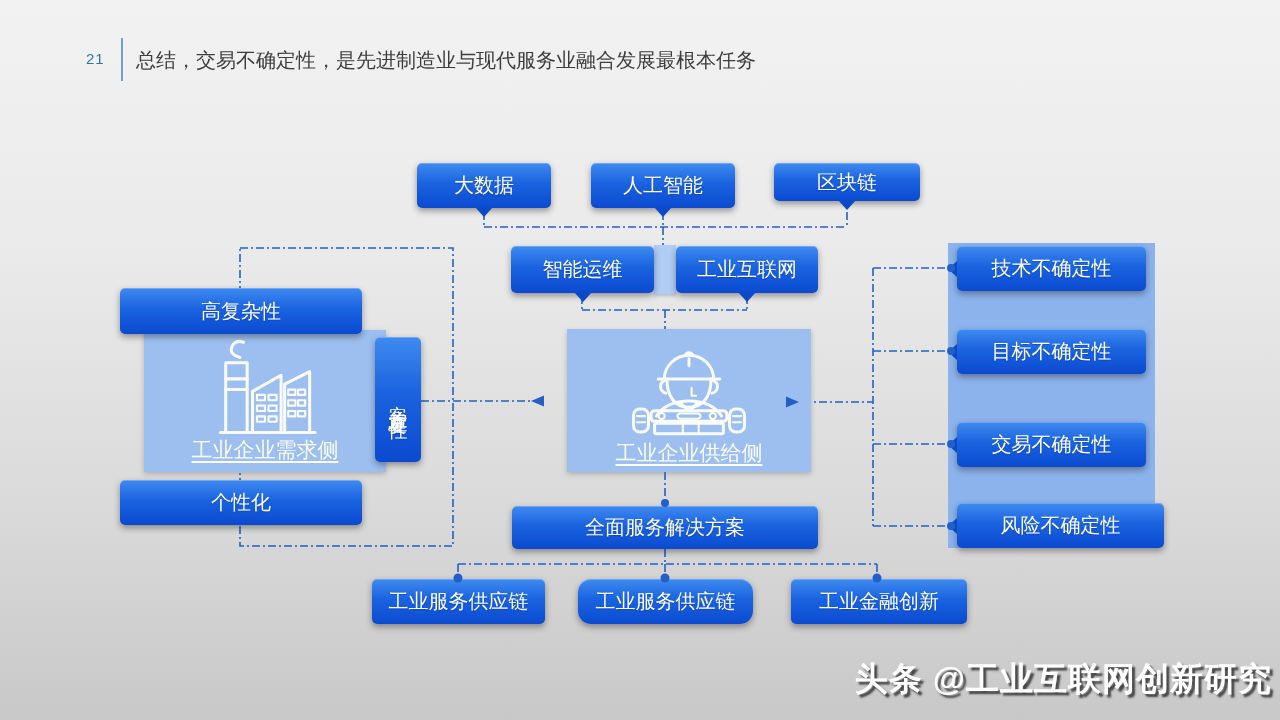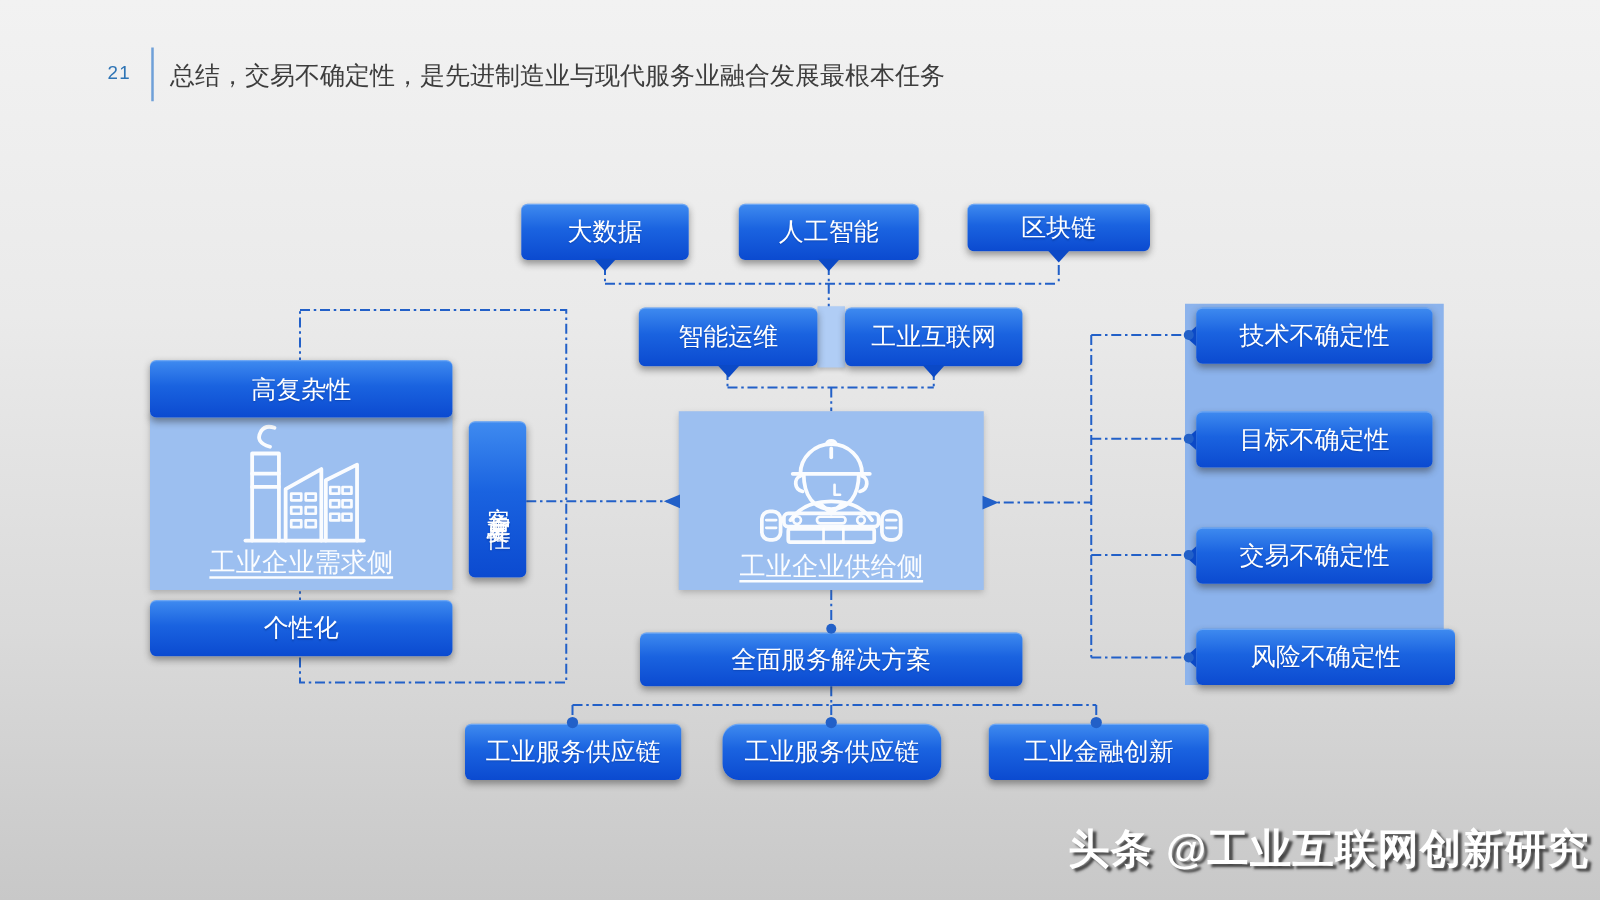--- a/index.html
+++ b/index.html
@@ -33,21 +33,21 @@
     text-shadow:0 1px 1px rgba(0,40,120,.35);
   }
   .tail-down::after{content:"";position:absolute;left:50%;bottom:-9px;transform:translateX(-50%);
     width:0;height:0;border-left:9px solid transparent;border-right:9px solid transparent;
     border-top:10px solid var(--button-tail-blue);}
   .tail-left::after{content:"";position:absolute;left:-9px;top:50%;transform:translateY(-50%);
     width:0;height:0;border-top:8px solid transparent;border-bottom:8px solid transparent;
     border-right:9px solid var(--button-tail-blue);}
   
   .lightbox{position:absolute;background:var(--light-box-blue);z-index:3;
-    box-shadow:0 2px 5px rgba(90,90,90,.35);display:flex;flex-direction:column;align-items:center;}
+    box-shadow:0 2px 5px rgba(90,90,90,.35);display:flex;flex-direction:column;align-items:center;margin-left:24px;}
   .lightbox .icon{flex:1;display:flex;align-items:flex-end;justify-content:center;padding-top:6px;}
   .box-label{color:rgba(255,255,255,.96);font-size:21px;margin-bottom:9px;
     text-decoration:underline;text-underline-offset:4px;text-decoration-thickness:1.5px;white-space:nowrap;}
   .panel{position:absolute;background:var(--panel-blue);z-index:1;}
   .strip{position:absolute;background:var(--strip-blue);z-index:1;box-shadow:0 2px 3px rgba(90,90,90,.3);}
   .vert-btn{writing-mode:vertical-rl;text-orientation:upright;letter-spacing:4px;font-size:19px;}
   
   .svg-layer{position:absolute;left:0;top:0;pointer-events:none;}
   #svg-lines{z-index:2;}
   #svg-marks{z-index:6;}

